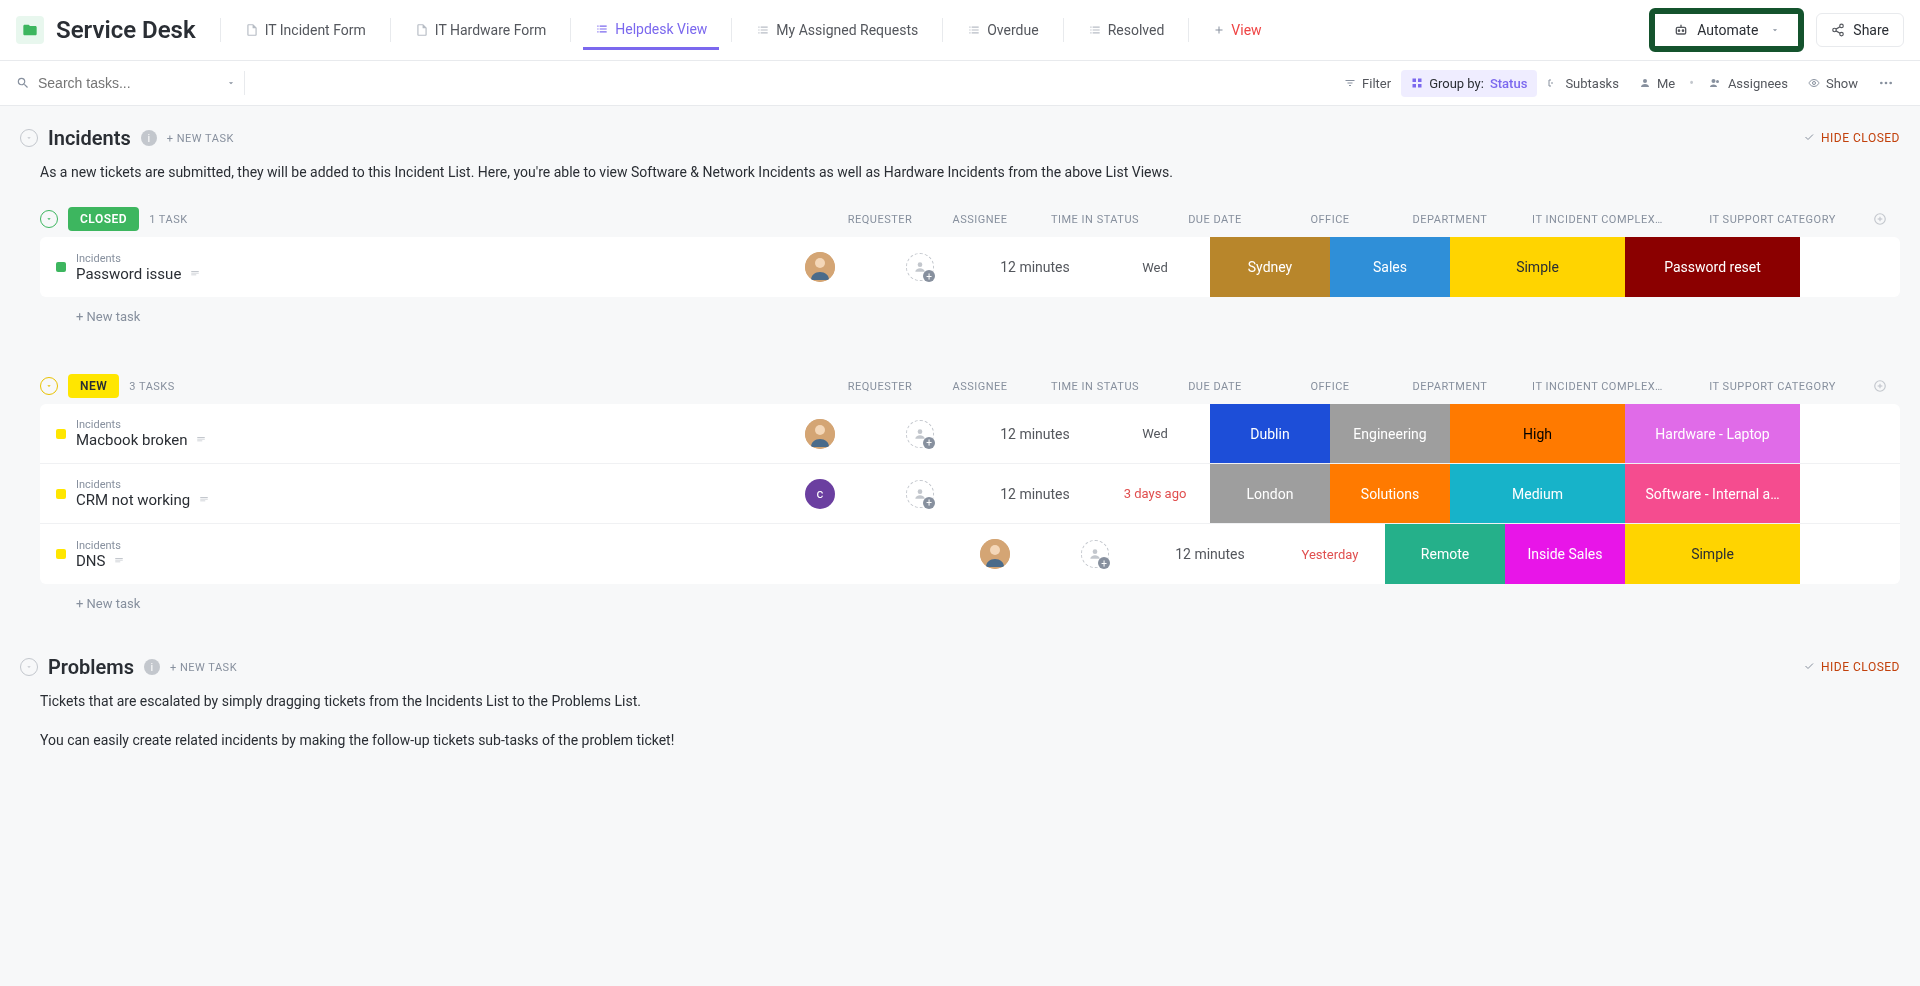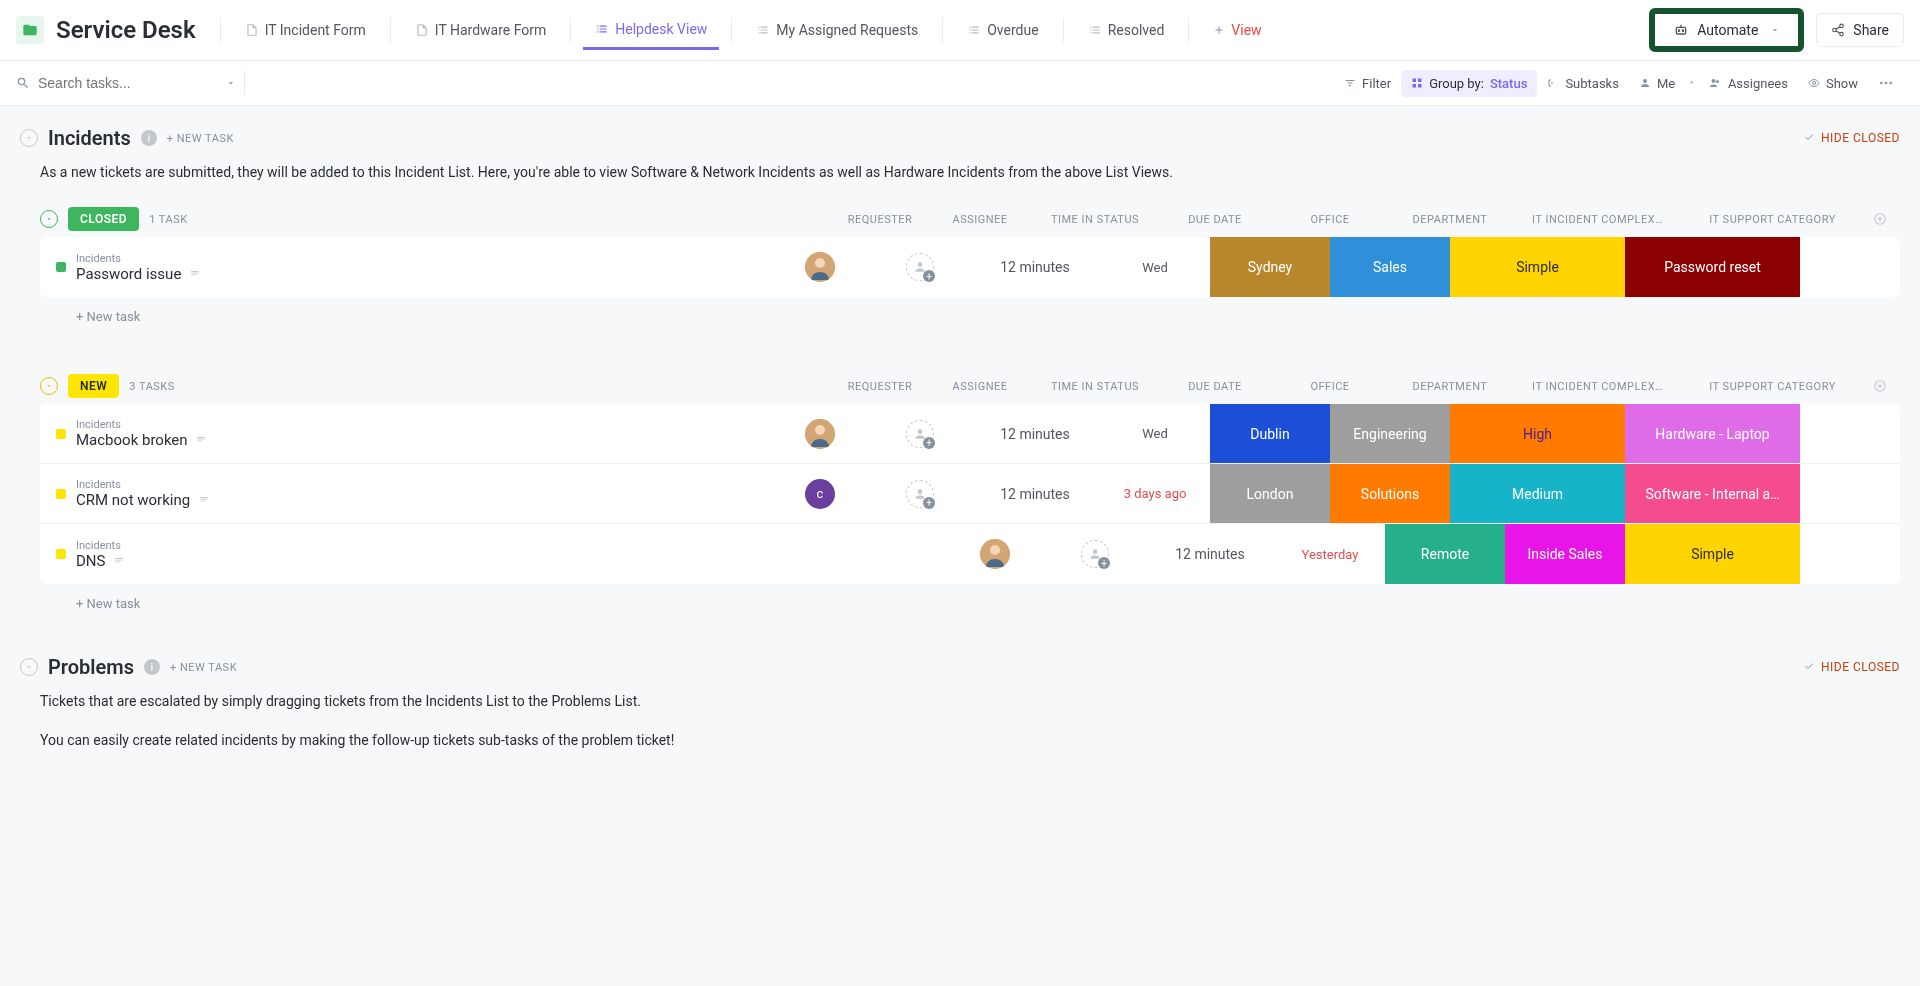--- a/index.html
+++ b/index.html
@@ -391,21 +391,21 @@
               </div>
         <div class="cell c-due">
                 <span class="due-text ">Wed</span>
               </div>
         <div class="tag-cell c-tag" style="background:#1d4ed8">
                 <span class="tag-cell-text">Dublin</span>
               </div>
         <div class="tag-cell c-tag" style="background:#9e9e9e">
                 <span class="tag-cell-text">Engineering</span>
               </div>
-        <div class="tag-cell c-tag-wide" style="background:#ff7a00;color:#4c1d95">
+        <div class="tag-cell c-tag-wide" style="background:#ff7a00;color:#000000">
                 <span class="tag-cell-text">High</span>
               </div>
         <div class="tag-cell c-tag-wide" style="background:#e06be8">
                 <span class="tag-cell-text">Hardware - Laptop</span>
               </div>
         <div class="end-cell"></div>
       </div>
           </div>
           <div class="task-row">
       <div class="task-main">

